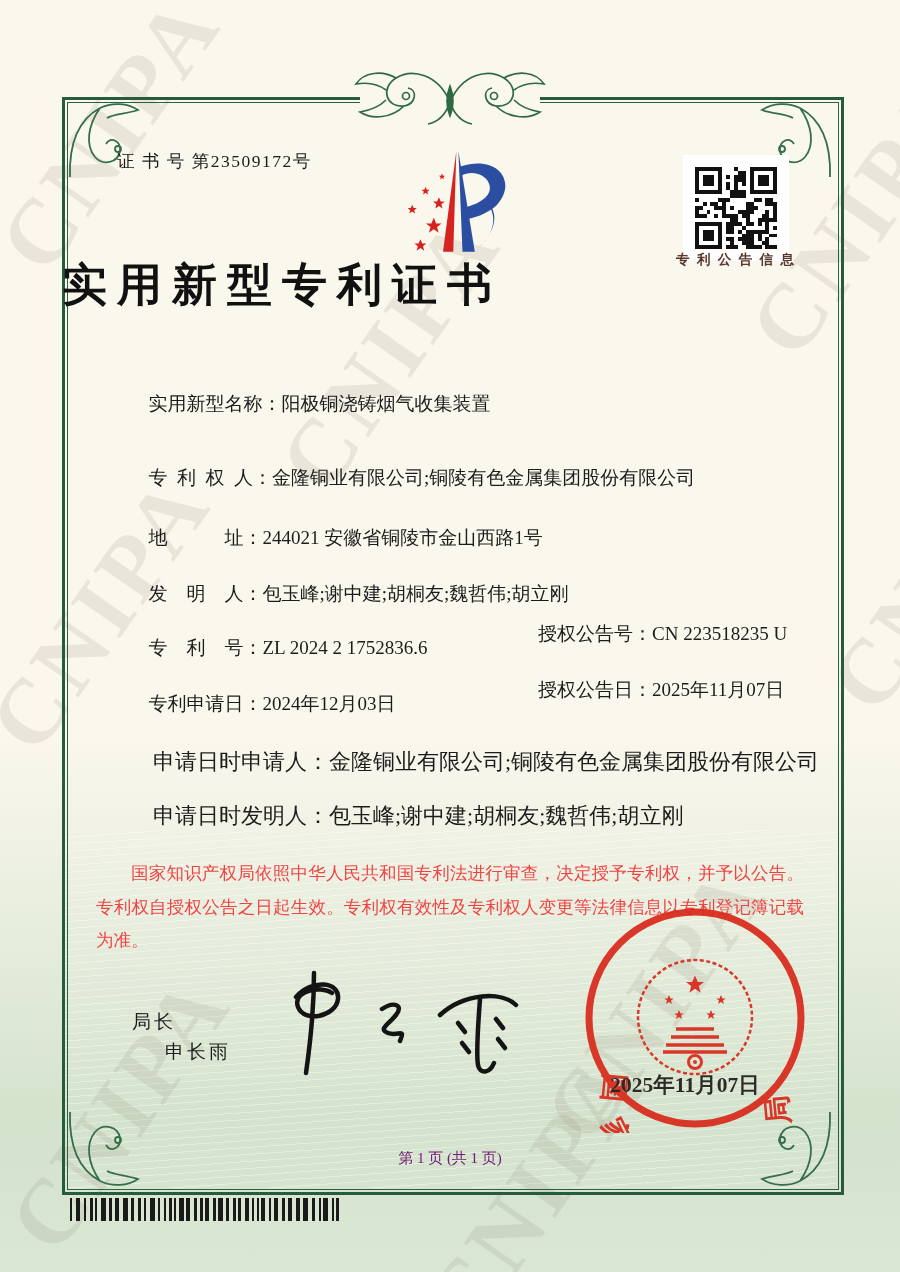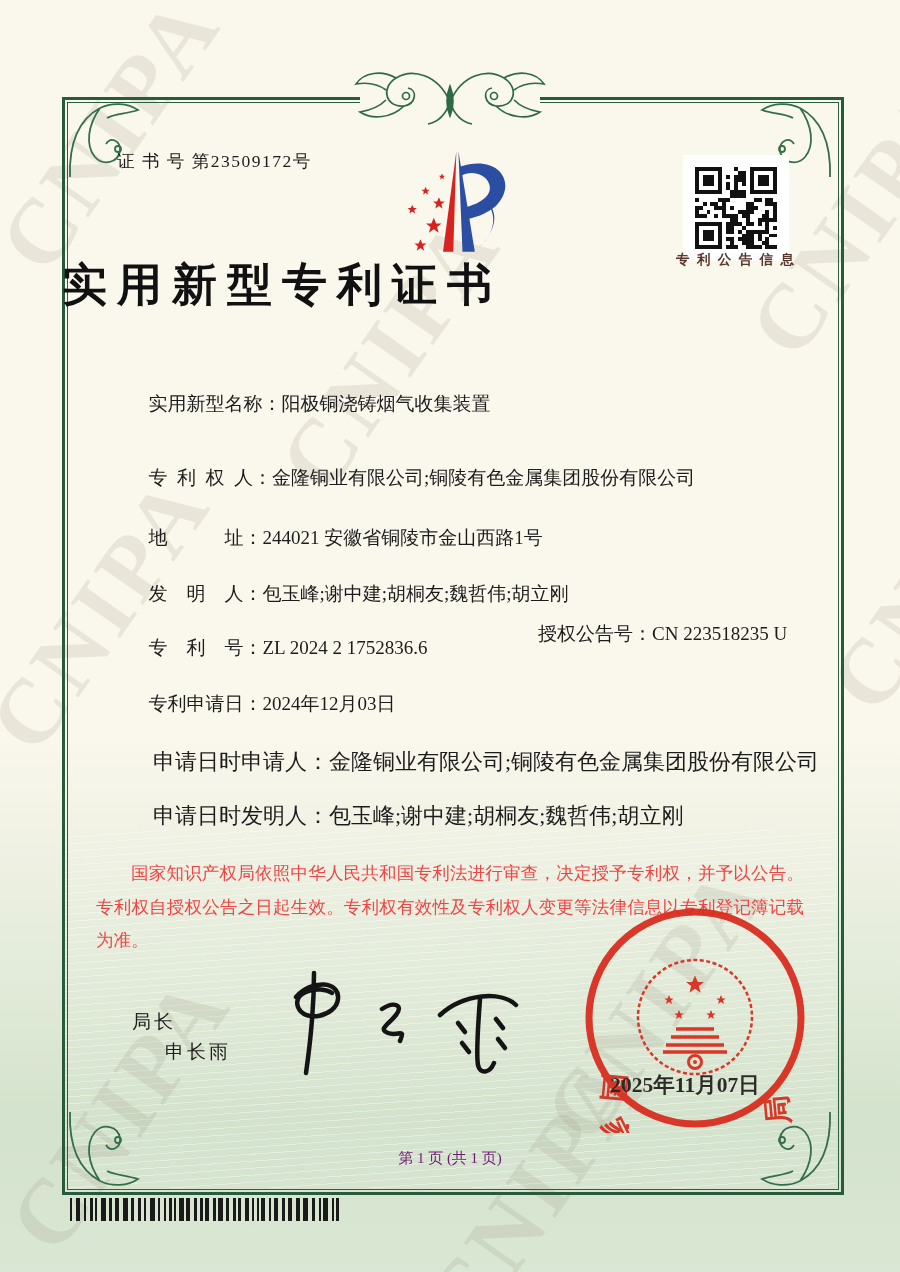--- a/index.html
+++ b/index.html
@@ -301,20 +301,21 @@
     </div>
     <div class="row" style="top:462px">
       <span class="lbl">发    明    人：</span><span class="val">包玉峰;谢中建;胡桐友;魏哲伟;胡立刚</span>
     </div>
     <div class="row" style="top:516px">
       <span class="lbl">专    利    号：</span><span class="val">ZL 2024 2 1752836.6</span>
       <span class="col2"><span>授权公告号：</span><span>CN 223518235 U</span></span>
     </div>
     <div class="row" style="top:572px">
       <span class="lbl">专利申请日：</span><span class="val">2024年12月03日</span>
+      <span class="col2"><span>授权公告日：</span><span>2025年11月07日</span></span>
     </div>
     <div class="row row-sm" style="top:624px">
       <span class="lbl">申请日时申请人：</span><span class="val">金隆铜业有限公司;铜陵有色金属集团股份有限公司</span>
     </div>
     <div class="row row-sm" style="top:678px">
       <span class="lbl">申请日时发明人：</span><span class="val">包玉峰;谢中建;胡桐友;魏哲伟;胡立刚</span>
     </div>
 
     <div class="declaration">国家知识产权局依照中华人民共和国专利法进行审查，决定授予专利权，并予以公告。专利权自授权公告之日起生效。专利权有效性及专利权人变更等法律信息以专利登记簿记载为准。</div>
 

